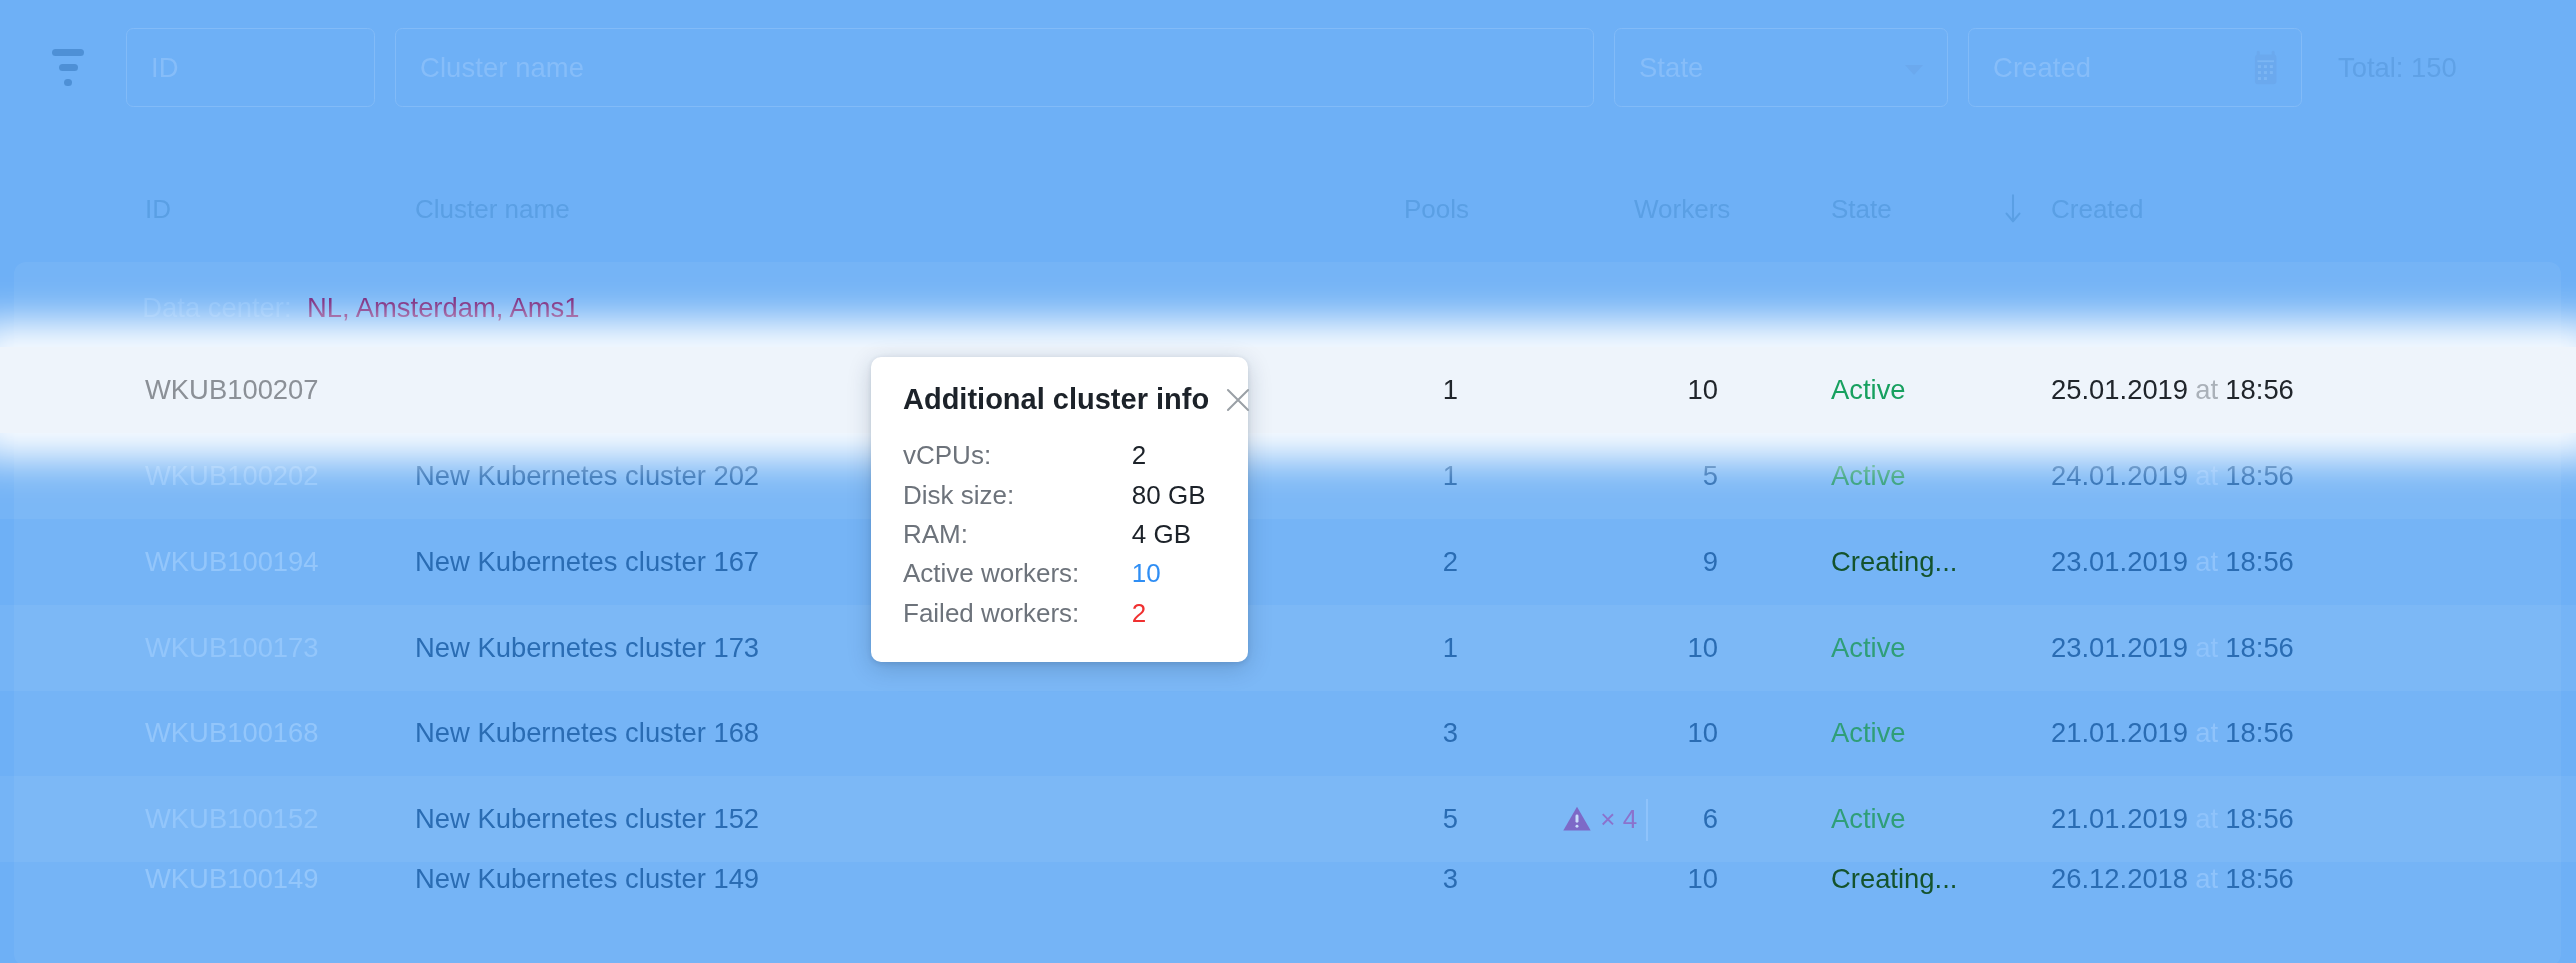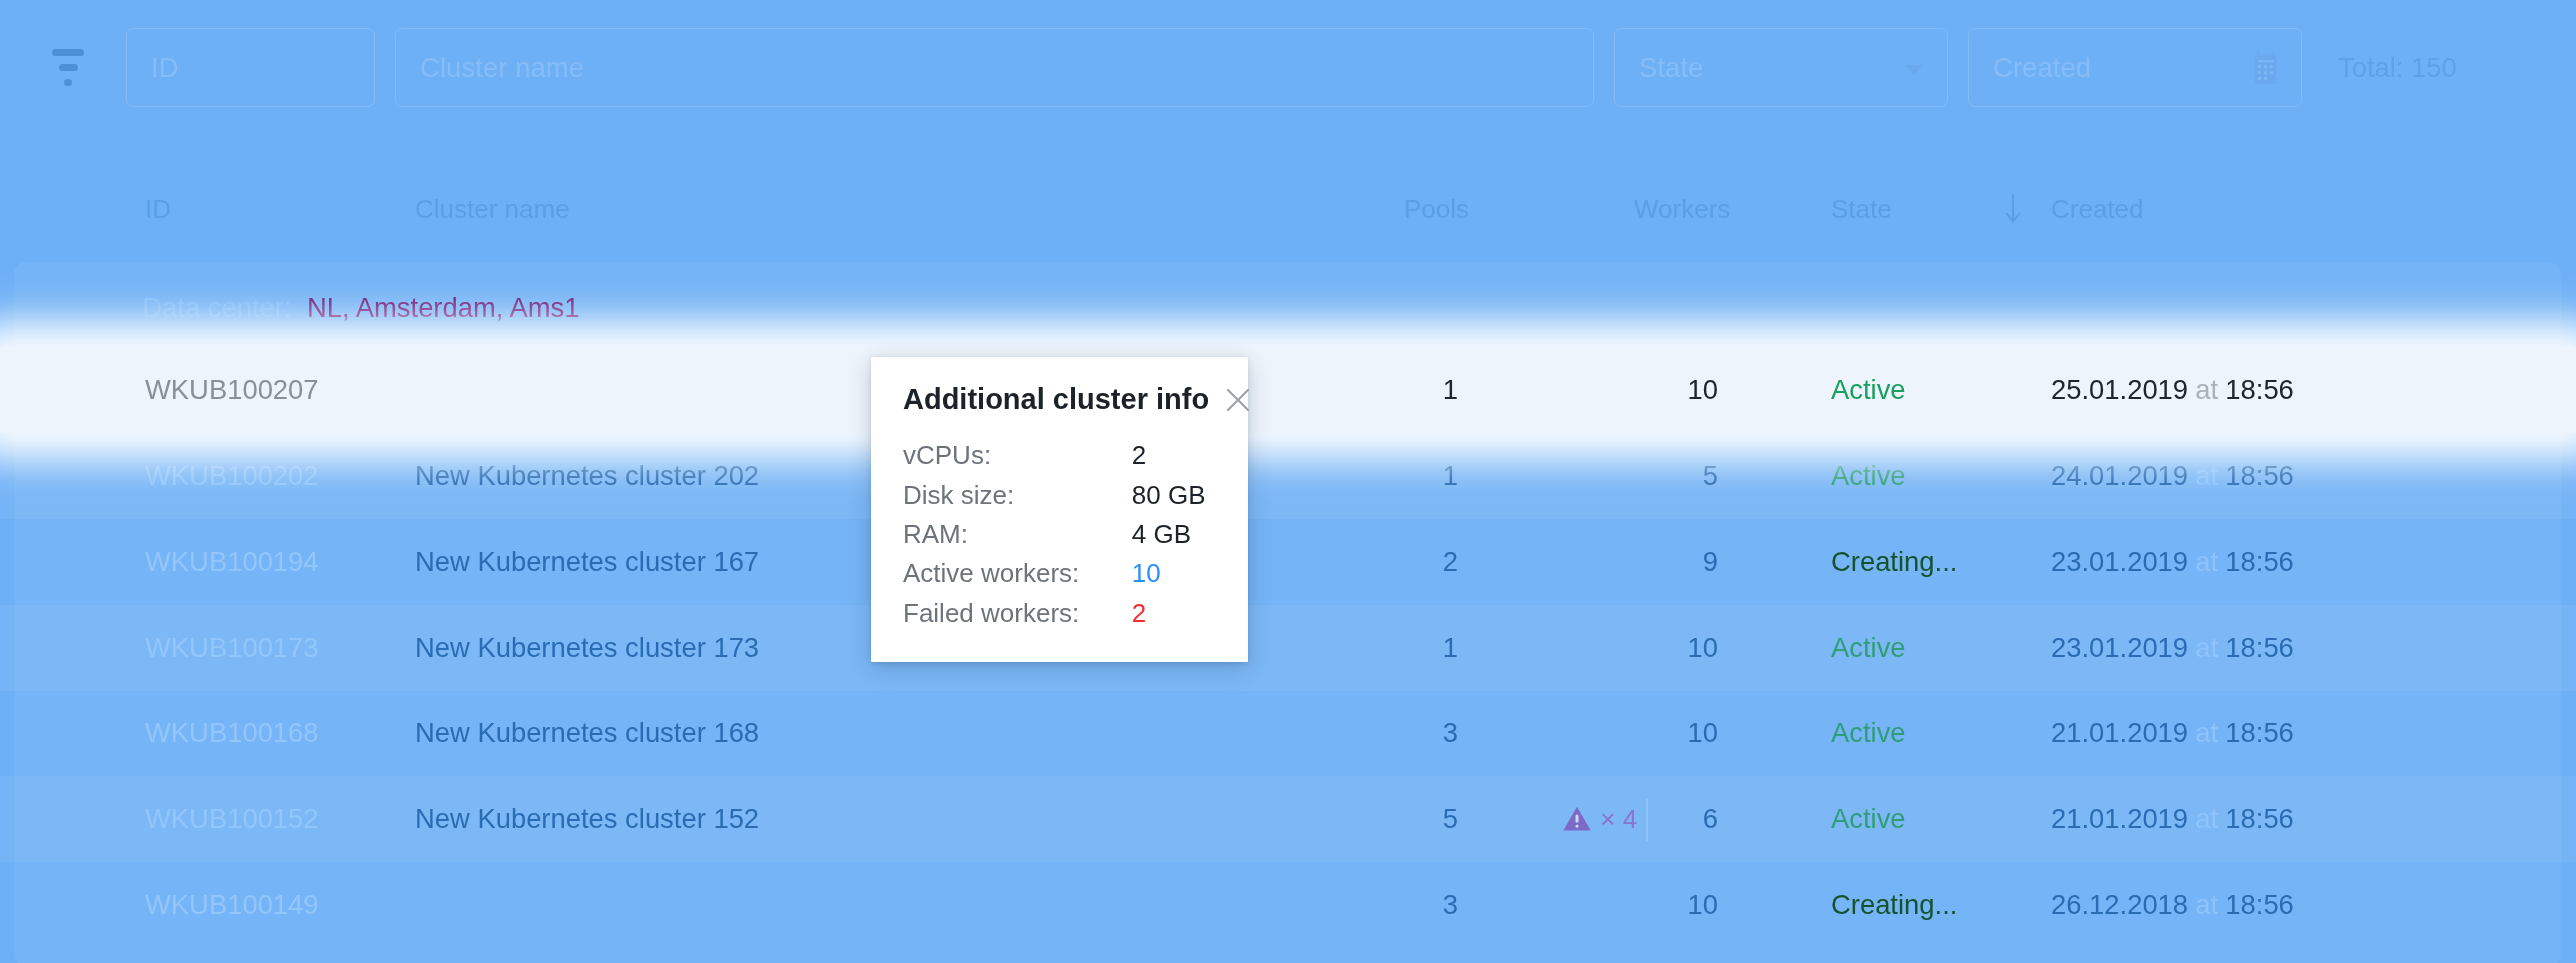--- a/index.html
+++ b/index.html
@@ -209,21 +209,21 @@
     right: -14.3px; top: 0; bottom: 0; width: 14.3px;
     background: #eef4fb;
   }
 
   
   .popover {
     position: absolute;
     left: 871px; top: 357px;
     width: 377px;
     background: #ffffff;
-    border-radius: 1px;
+    border-radius: 10px;
     box-shadow: 0 6px 24px rgba(20,40,70,0.20), 0 1.2px 4.8px rgba(20,40,70,0.12);
     z-index: 60;
     padding: 26px 32px 29px 32px;
   }
   .pop-head {
     display: flex; align-items: center;
     justify-content: space-between;
     margin-bottom: 20px;
   }
   .pop-title {
@@ -401,22 +401,23 @@
       </div>
       <div class="warn-div"></div>
       <div class="c c-workers">6</div>
       <div class="c c-state state-active">Active</div>
       <div class="c c-created">
         <span>21.01.2019</span>
         <span class="at">at</span>
         <span>18:56</span>
       </div>
     </div>
-    <div class="row" style="top: 515px;">
+    <div class="row" style="top: 489px;">
       <div class="c c-id">WKUB100149</div>
+      <div class="c c-name">New Kubernetes cluster 149</div>
       <div class="c c-pools">3</div>
       <div class="c c-workers">10</div>
       <div class="c c-state state-creating">Creating...</div>
       <div class="c c-created">
         <span>26.12.2018</span>
         <span class="at">at</span>
         <span>18:56</span>
       </div>
     </div>
   </div>

